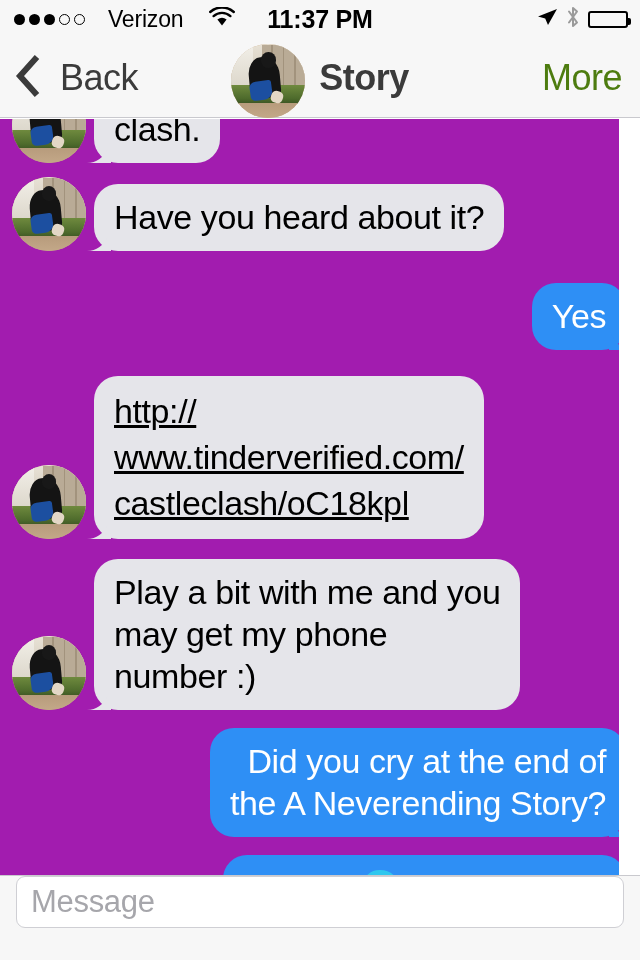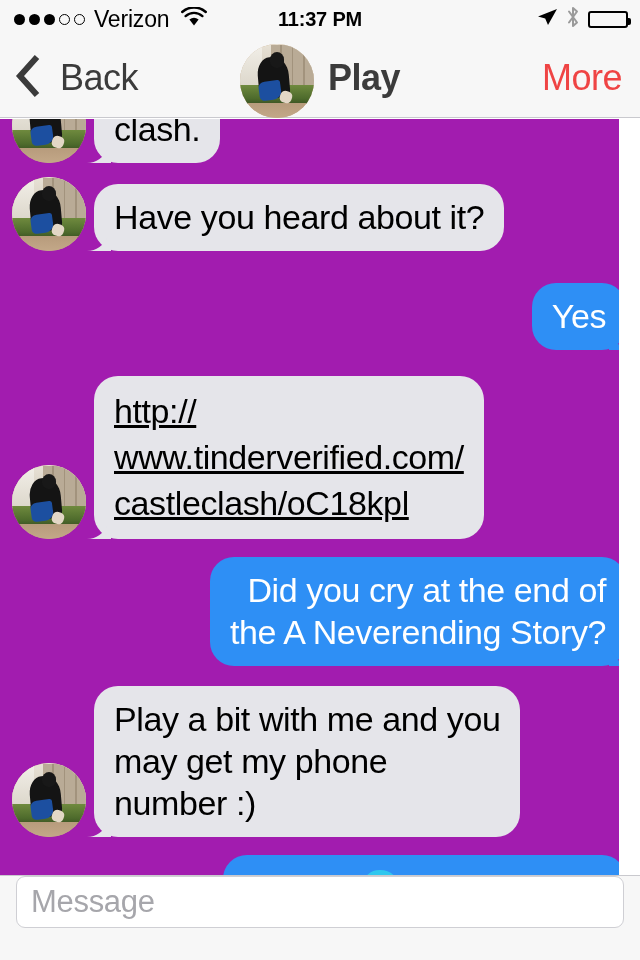--- a/index.html
+++ b/index.html
@@ -10,29 +10,29 @@
     overflow:hidden;
     position:relative;
   }
 
   
   .statusbar{
     position:absolute; top:0; left:0; width:640px; height:38px;
     background:#f7f7f7;
     display:flex; align-items:center;
   }
-  .sb-left{ position:absolute; left:14px; display:flex; align-items:center; gap:9px; }
+  .sb-left{ position:absolute; left:14px; display:flex; align-items:center; gap:23px; }
   .dots{ display:flex; align-items:center; gap:4px; }
   .dot{ width:11px; height:11px; border-radius:50%; background:#000; }
   .dot.hollow{ background:transparent; border:1.6px solid #000; width:11px; height:11px; }
   .carrier{ font-size:23px; color:#000; letter-spacing:-0.2px; }
   .wifi{ margin-left:3px; }
   .sb-time{
     position:absolute; left:0; width:640px; text-align:center;
-    font-size:20px; font-weight:bold; color:#000; letter-spacing:-0.2px;
+    font-size:25px; font-weight:bold; color:#000; letter-spacing:-0.2px;
   }
   .sb-right{ position:absolute; right:12px; display:flex; align-items:center; gap:8px; }
   .battery{
     width:40px; height:17px; border:2px solid #000; border-radius:3px;
     position:relative; padding:1.5px;
   }
   .battery:after{
     content:""; position:absolute; right:-5px; top:5px;
     width:3px; height:7px; background:#000; border-radius:0 2px 2px 0;
   }
@@ -50,21 +50,21 @@
     cursor:pointer;
   }
   .chev{ display:block; }
   .nav-back-label{ font-size:36px; color:#3b3b3b; letter-spacing:-0.5px; }
   .nav-center{
     position:absolute; left:0; width:640px;
     display:flex; align-items:center; justify-content:center; gap:14px;
   }
   .nav-title{ font-size:36px; color:#3b3b3b; font-weight:600; letter-spacing:-0.5px; }
   .nav-more{
-    position:absolute; right:18px; font-size:36px; color:#ef4444;
+    position:absolute; right:18px; font-size:36px; color:#4d7c0f;
     letter-spacing:-0.5px; cursor:pointer;
   }
 
   
   .avatar{
     border-radius:50%; overflow:hidden; position:relative;
     background:#c8a882; flex:none;
   }
   .av-sky{ position:absolute; left:0; top:0; width:100%; height:58%;
     background:linear-gradient(180deg,#e8e2d6 0%,#d9d2c4 55%,#cfc6b5 100%); }
@@ -197,21 +197,21 @@
       <span class="av-sky"></span>
         <span class="av-wall"></span>
         <span class="av-fence"></span>
       <span class="av-grass"></span>
         <span class="av-path"></span>
       <span class="av-body"></span>
         <span class="av-head"></span>
       <span class="av-skirt"></span>
         <span class="av-leg"></span>
     </span>
-    <span class="nav-title">Play</span>
+    <span class="nav-title">Story</span>
   </div>
 
   <div class="nav-more">More</div>
 </div>
 
 <div class="thread">
 
   <div class="row in" style="margin-top:-30px;">
     <span class="avatar avatar-sm">
       <span class="av-sky"></span>
@@ -285,34 +285,20 @@
         <span class="link">castleclash/oC18kpl</span>
       </div>
       <span class="tail left">
         <svg width="26" height="26" viewBox="0 0 26 26">
           <path d="M26 26 L26 2 C26 2 22 26 2 26 Z" fill="#e5e5ea"></path>
         </svg>
       </span>
     </div>
   </div>
 
-  <div class="row out" style="margin-top:18px;">
-    <div class="bubble">
-      <div class="bubble-body">
-        <span>Did you cry at the end of</span><br>
-        <span>the A Neverending Story?</span>
-      </div>
-      <span class="tail right">
-        <svg width="26" height="26" viewBox="0 0 26 26">
-          <path d="M0 26 L0 2 C0 2 4 26 24 26 Z" fill="#2e8ff5"></path>
-        </svg>
-      </span>
-    </div>
-  </div>
-
   <div class="row in" style="margin-top:20px;">
     <span class="avatar avatar-sm">
       <span class="av-sky"></span>
         <span class="av-wall"></span>
         <span class="av-fence"></span>
       <span class="av-grass"></span>
         <span class="av-path"></span>
       <span class="av-body"></span>
         <span class="av-head"></span>
       <span class="av-skirt"></span>
@@ -328,20 +314,34 @@
         <svg width="26" height="26" viewBox="0 0 26 26">
           <path d="M26 26 L26 2 C26 2 22 26 2 26 Z" fill="#e5e5ea"></path>
         </svg>
       </span>
     </div>
   </div>
 
   <div class="row out" style="margin-top:18px;">
     <div class="bubble">
       <div class="bubble-body">
+        <span>Did you cry at the end of</span><br>
+        <span>the A Neverending Story?</span>
+      </div>
+      <span class="tail right">
+        <svg width="26" height="26" viewBox="0 0 26 26">
+          <path d="M0 26 L0 2 C0 2 4 26 24 26 Z" fill="#2e8ff5"></path>
+        </svg>
+      </span>
+    </div>
+  </div>
+
+  <div class="row out" style="margin-top:18px;">
+    <div class="bubble">
+      <div class="bubble-body">
         <span>HOLY S</span><span class="censor"><span class="blob"></span><span class="stars">**</span></span><span>T YOU ARE A</span><br>
         
       </div>
 
     </div>
   </div>
 
 </div>
 
 <div class="inputbar">

